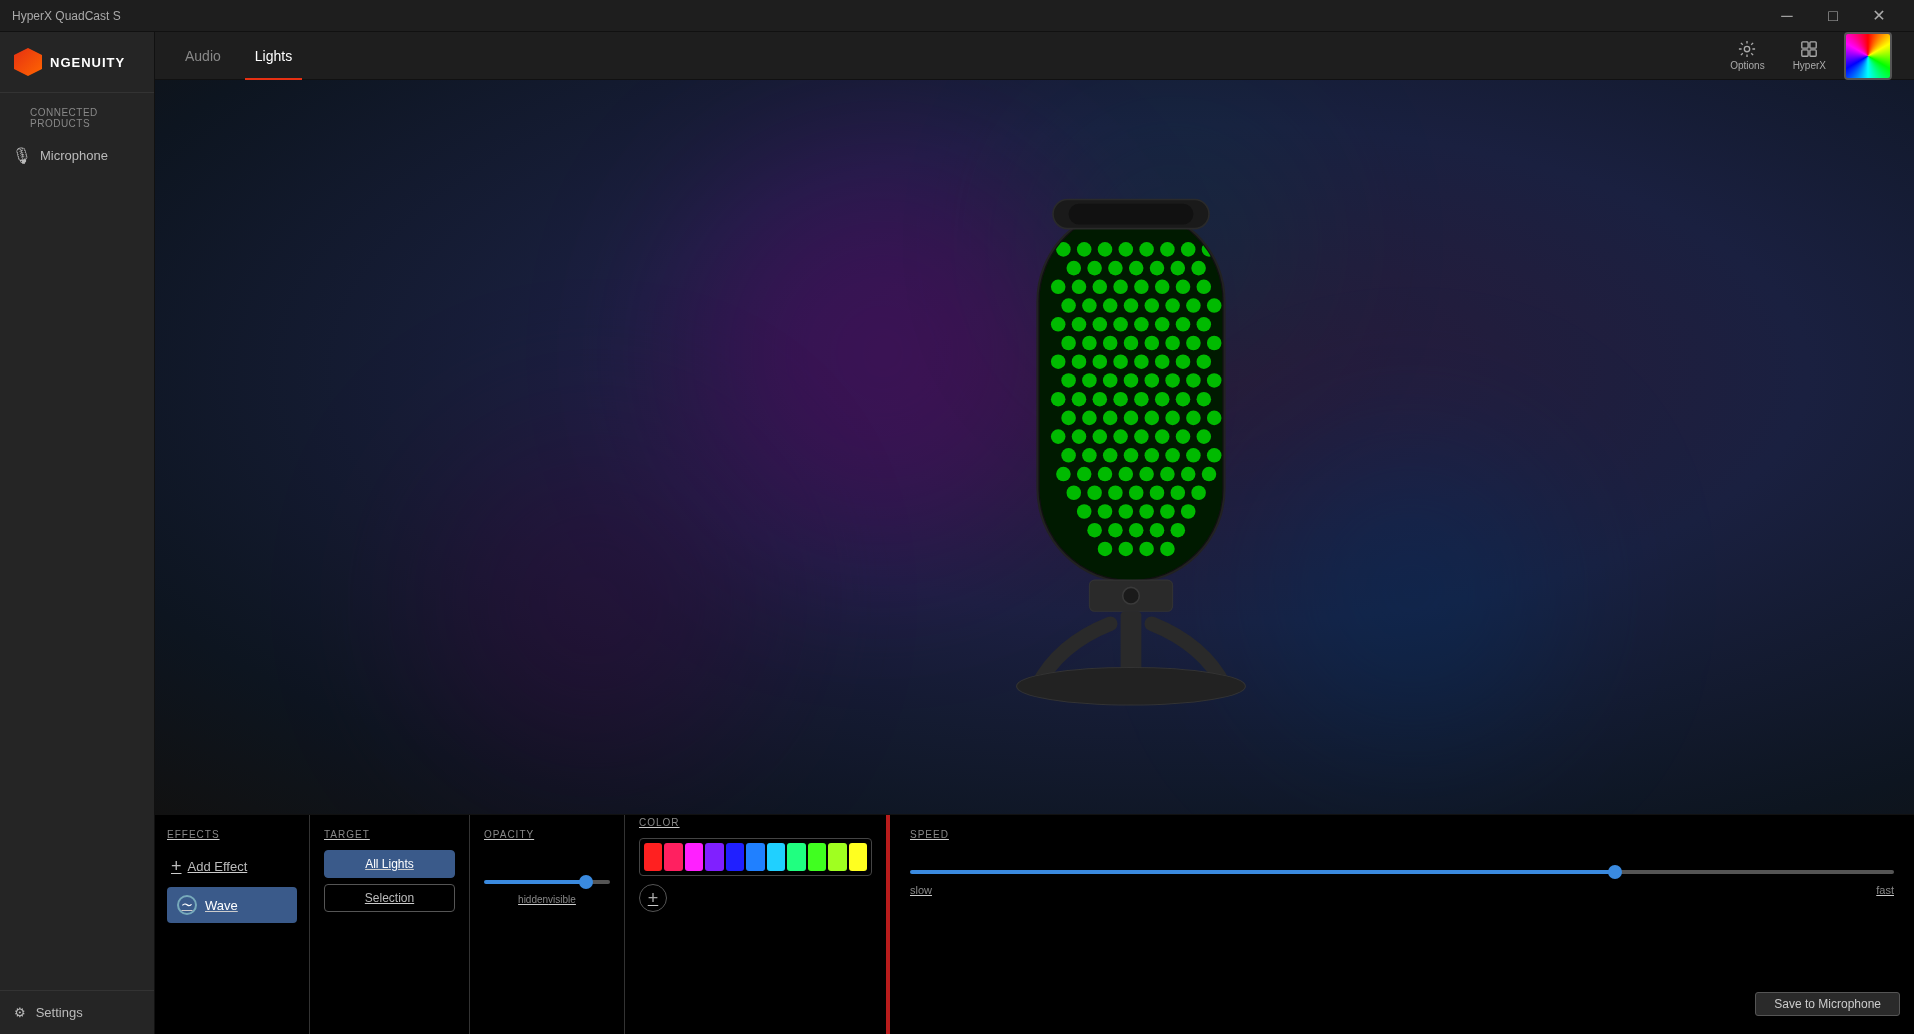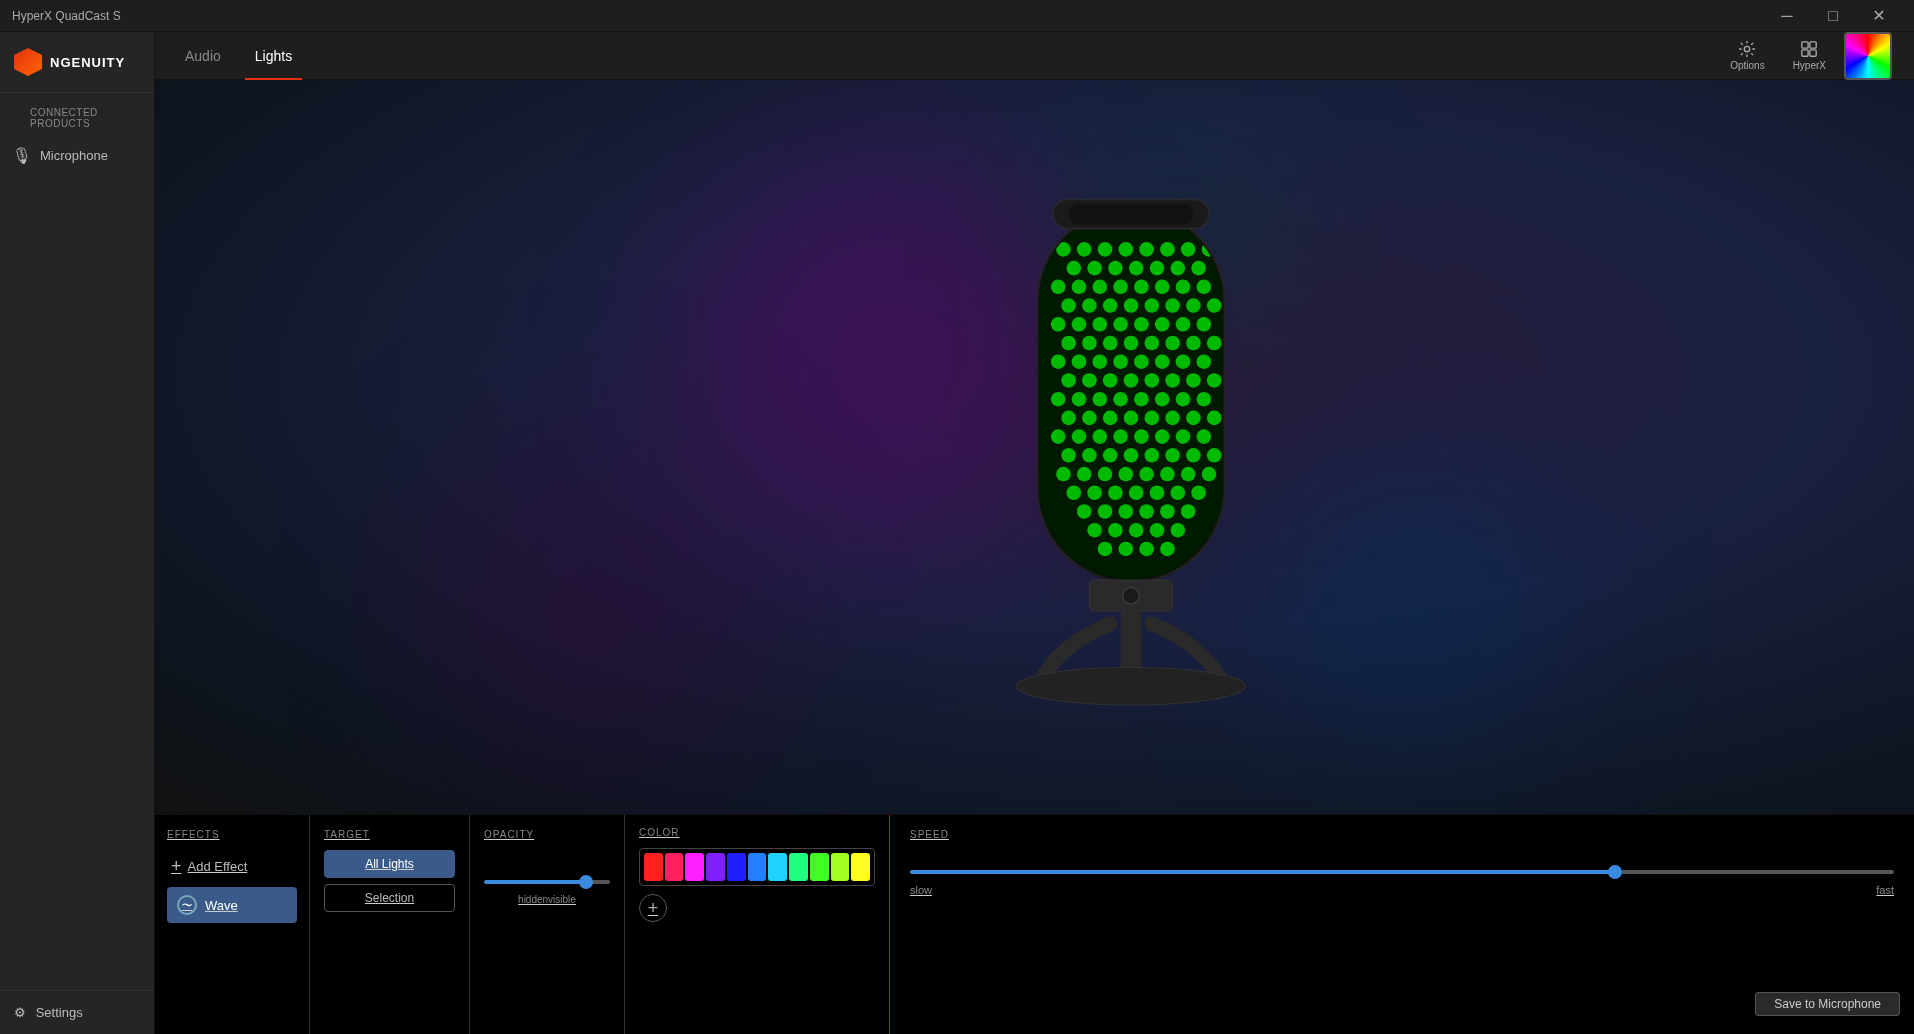--- a/index.html
+++ b/index.html
@@ -342,22 +342,22 @@
       width: 14px;
       height: 14px;
       background: #3a8adf;
       border-radius: 50%;
       cursor: pointer;
     }
 
     
     .color-panel {
       width: 265px;
-      border-right: 1px solid #b91c1c;
-      padding: 12px 14px;
+      border-right: 4px solid #b91c1c;
+      padding: 2px 14px;
     }
     .color-strip {
       display: flex;
       gap: 2px;
       margin-top: 8px;
       align-items: center;
       border: 1px solid #444;
       padding: 4px;
       border-radius: 4px;
     }

